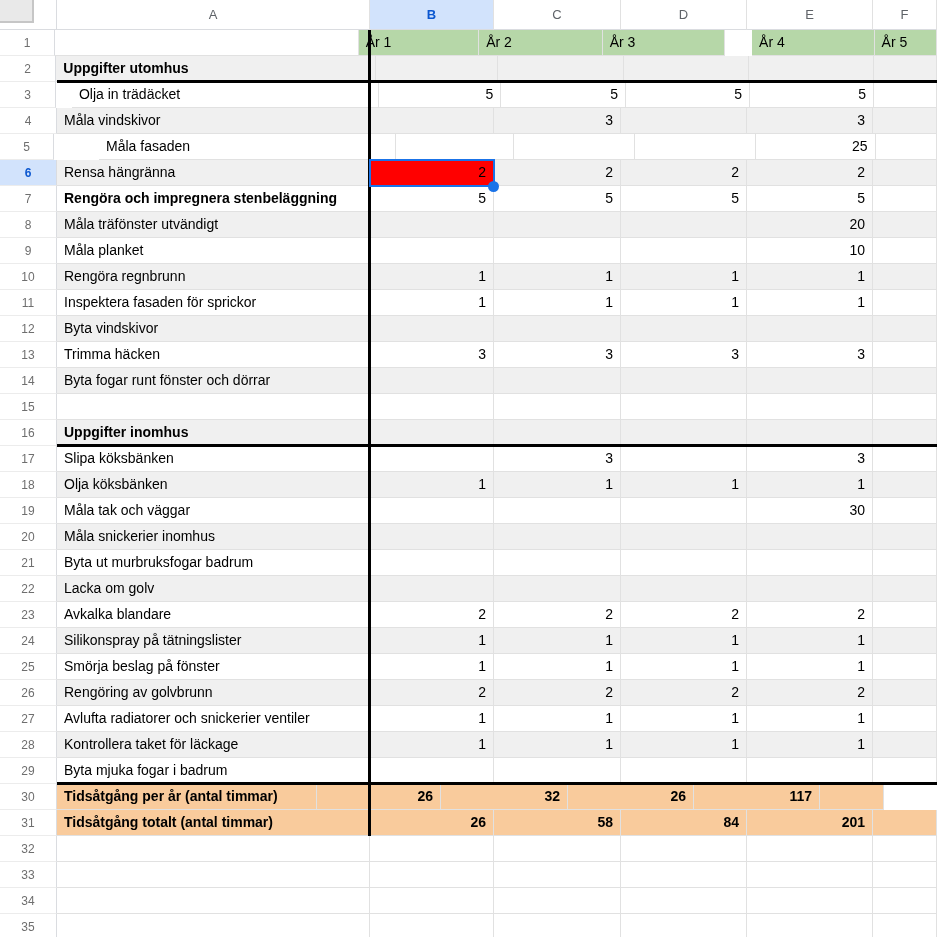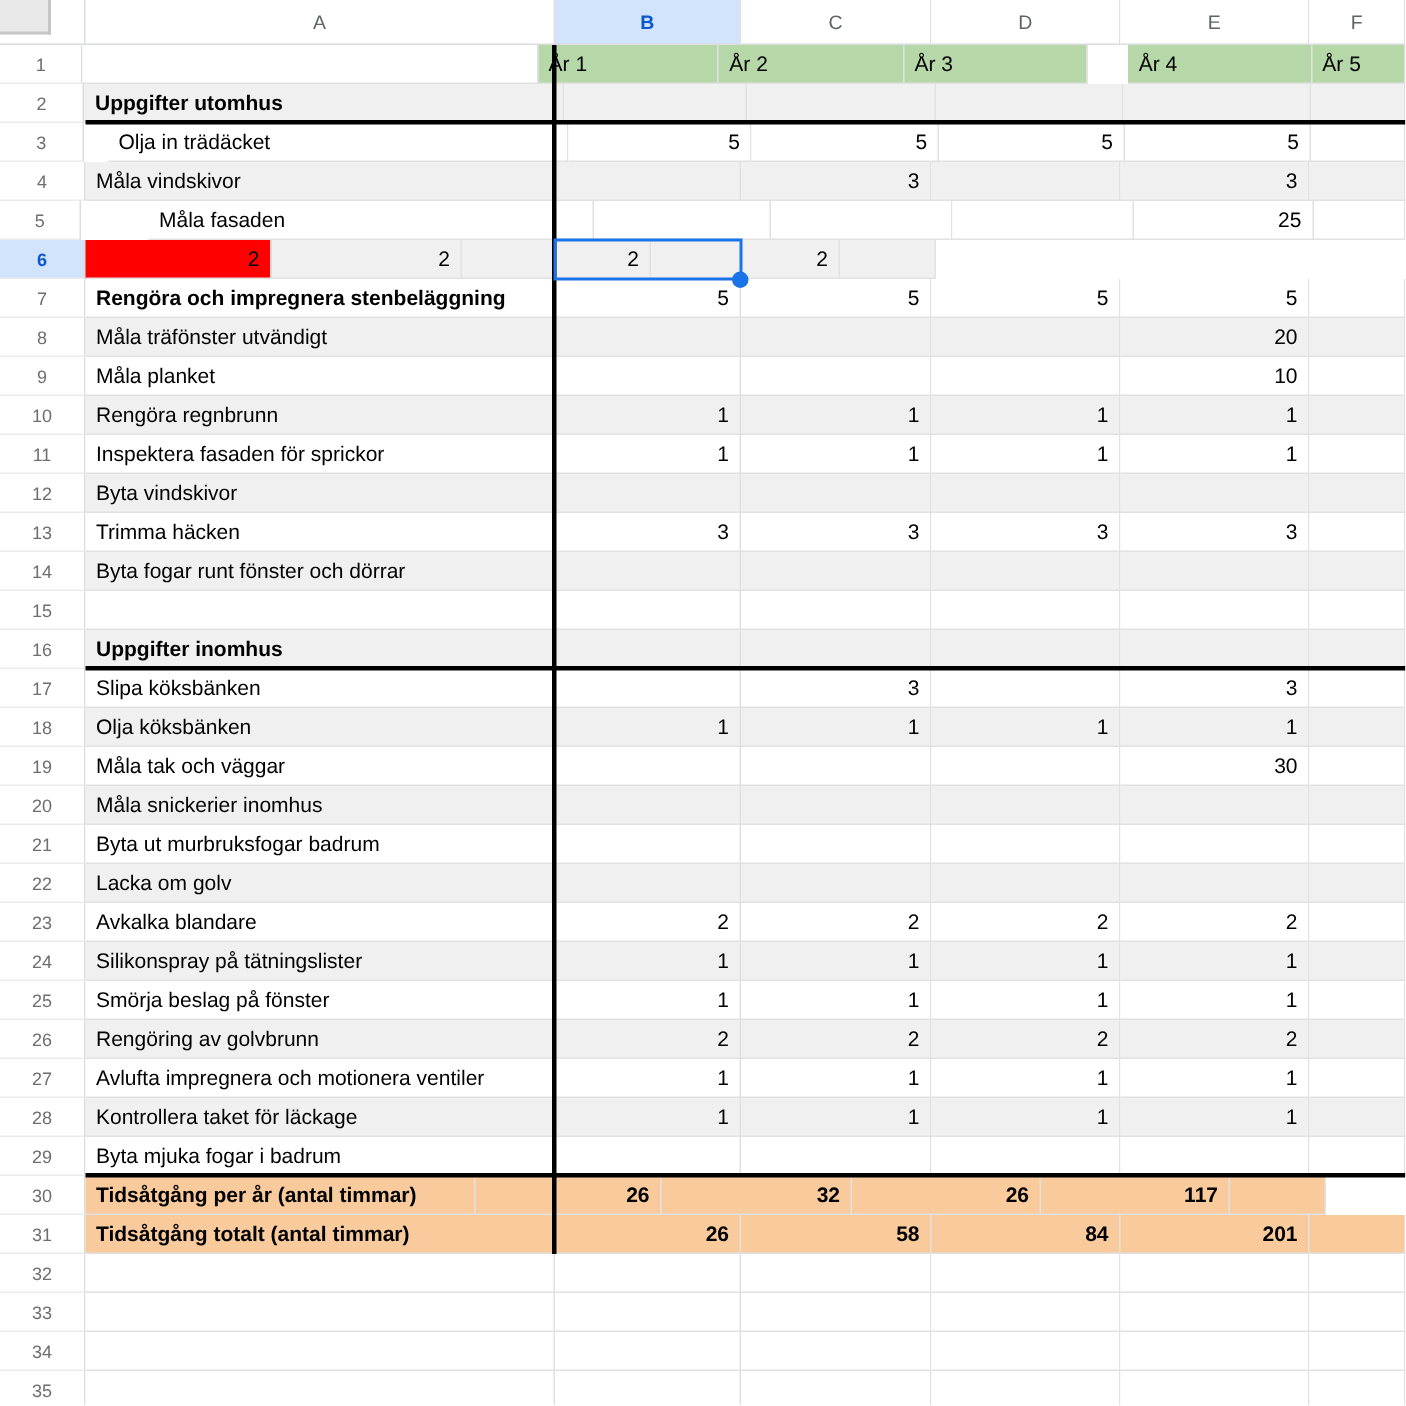--- a/index.html
+++ b/index.html
@@ -93,20 +93,21 @@
       <div class="gut">5</div>
       <div class="cell label" style="width: 313px; margin-left: 45px;">Måla fasaden</div>
       <div class="cell num" style="width: 124px;"></div>
       <div class="cell num" style="width: 127px;"></div>
       <div class="cell num" style="width: 126px;"></div>
       <div class="cell num" style="width: 126px;">25</div>
       <div class="cell num" style="width: 64px;"></div>
     </div>
     <div class="row">
       <div class="gut sel">6</div>
+      <div class="cell label gray" style="width: 313px;">Rensa hängränna</div>
       <div class="cell num redcell" style="width: 124px;">2</div>
       <div class="cell num gray" style="width: 127px;">2</div>
       <div class="cell num gray" style="width: 126px;">2</div>
       <div class="cell num gray" style="width: 126px;">2</div>
       <div class="cell num gray" style="width: 64px;"></div>
     </div>
     <div class="row">
       <div class="gut">7</div>
       <div class="cell label" style="width: 313px; font-weight: bold;">Rengöra och impregnera stenbeläggning</div>
       <div class="cell num" style="width: 124px;">5</div>
@@ -281,21 +282,21 @@
       <div class="gut">26</div>
       <div class="cell label gray" style="width: 313px;">Rengöring av golvbrunn</div>
       <div class="cell num gray" style="width: 124px;">2</div>
       <div class="cell num gray" style="width: 127px;">2</div>
       <div class="cell num gray" style="width: 126px;">2</div>
       <div class="cell num gray" style="width: 126px;">2</div>
       <div class="cell num gray" style="width: 64px;"></div>
     </div>
     <div class="row">
       <div class="gut">27</div>
-      <div class="cell label" style="width: 313px;">Avlufta impregnera och motionera ventiler</div>
+      <div class="cell label" style="width: 313px;">Avlufta radiatorer och snickerier ventiler</div>
       <div class="cell num" style="width: 124px;">1</div>
       <div class="cell num" style="width: 127px;">1</div>
       <div class="cell num" style="width: 126px;">1</div>
       <div class="cell num" style="width: 126px;">1</div>
       <div class="cell num" style="width: 64px;"></div>
     </div>
     <div class="row">
       <div class="gut">28</div>
       <div class="cell label gray" style="width: 313px;">Kontrollera taket för läckage</div>
       <div class="cell num gray" style="width: 124px;">1</div>

